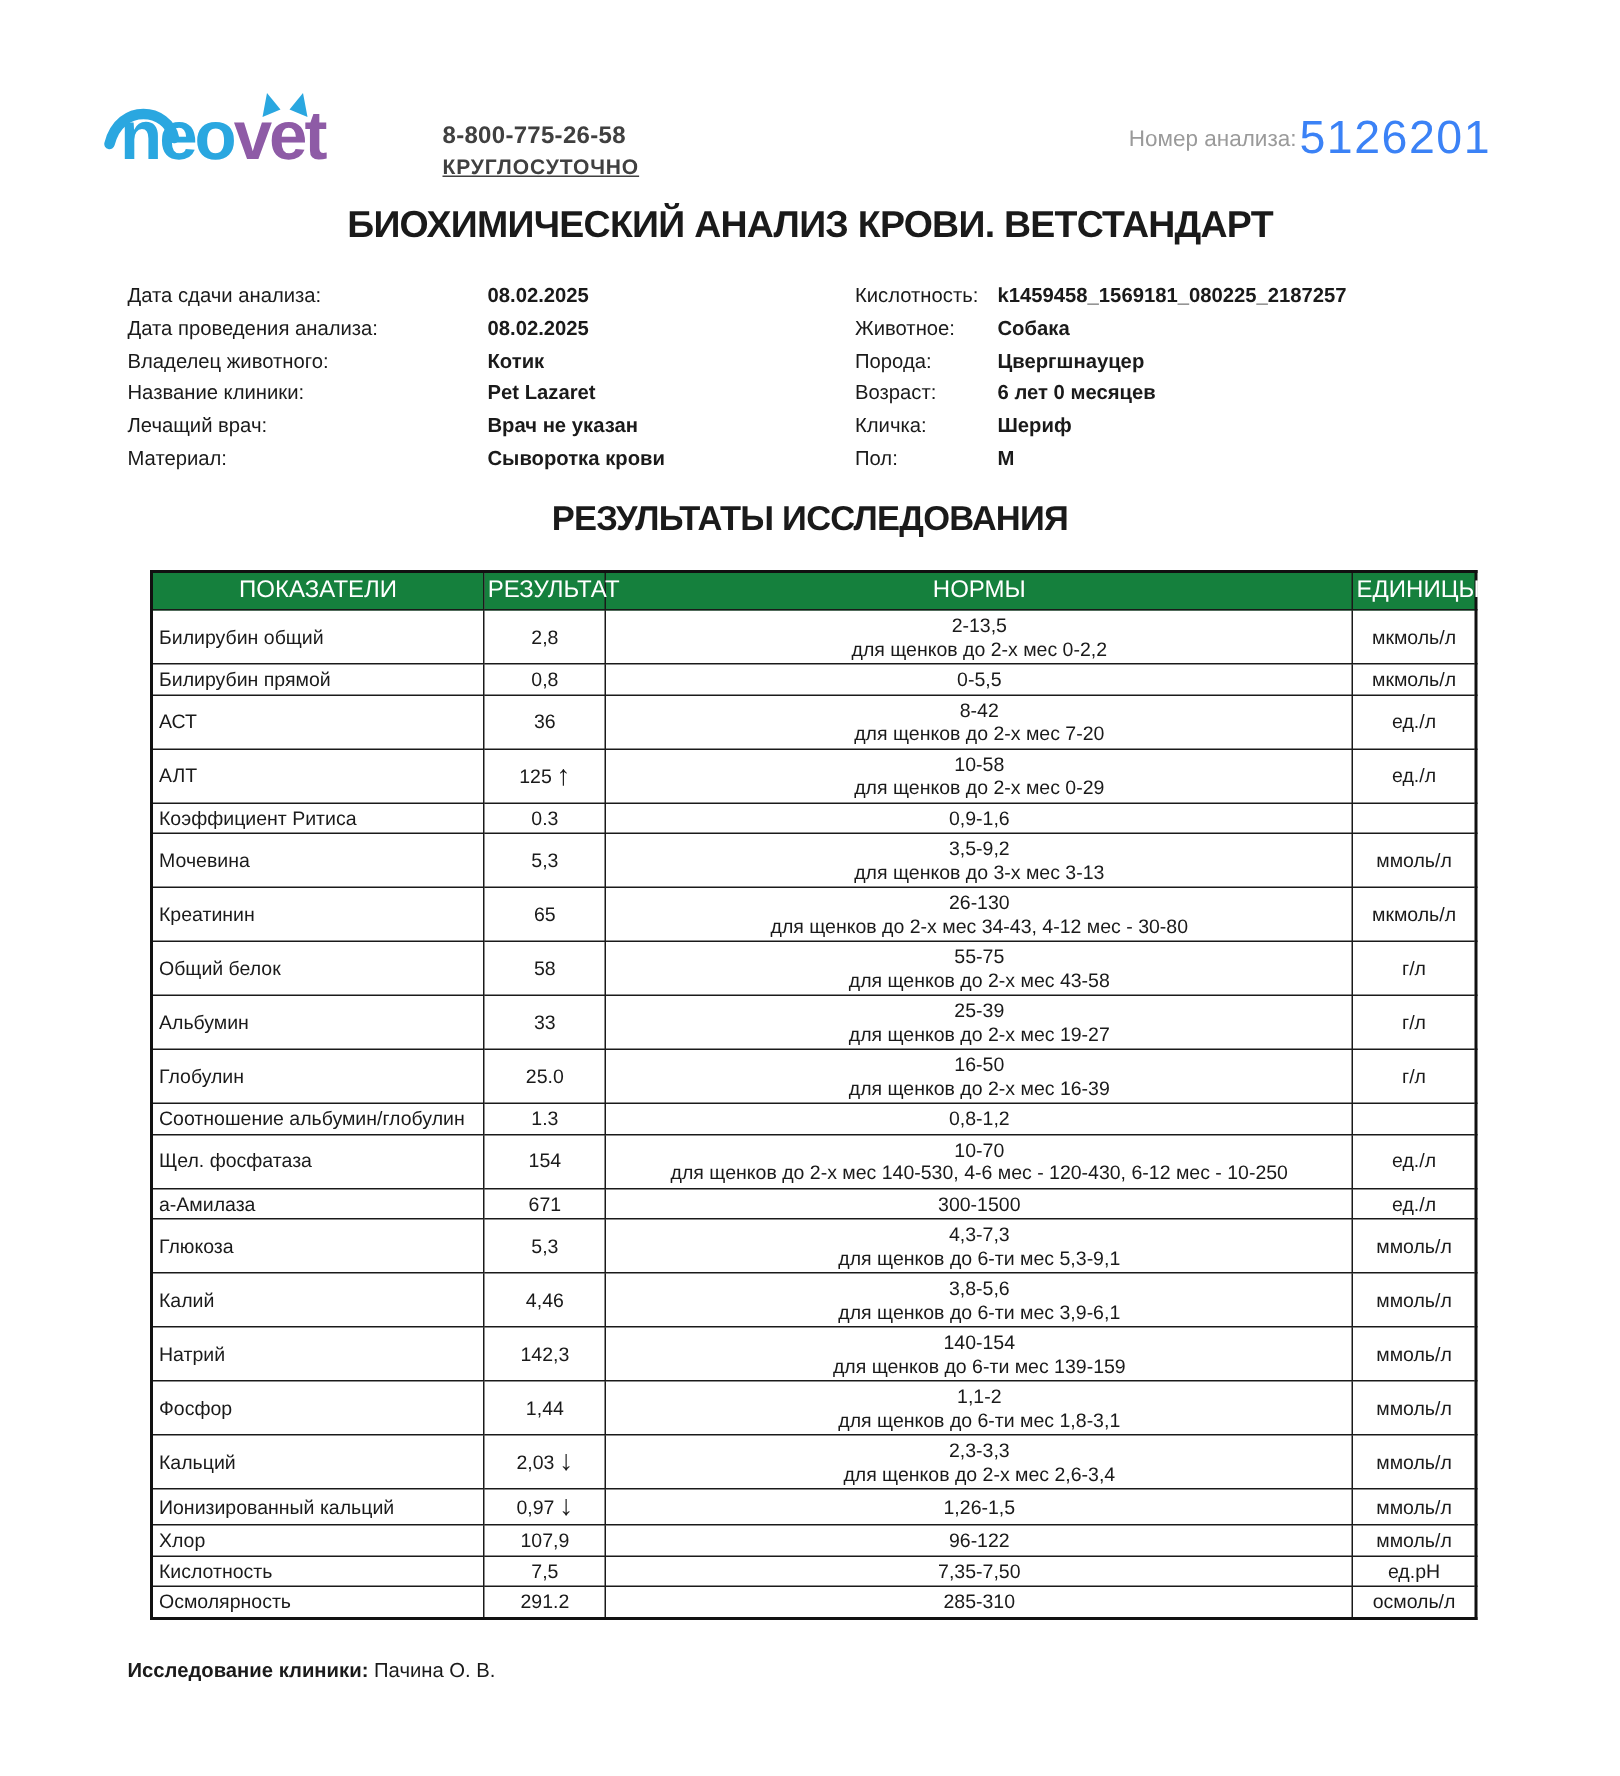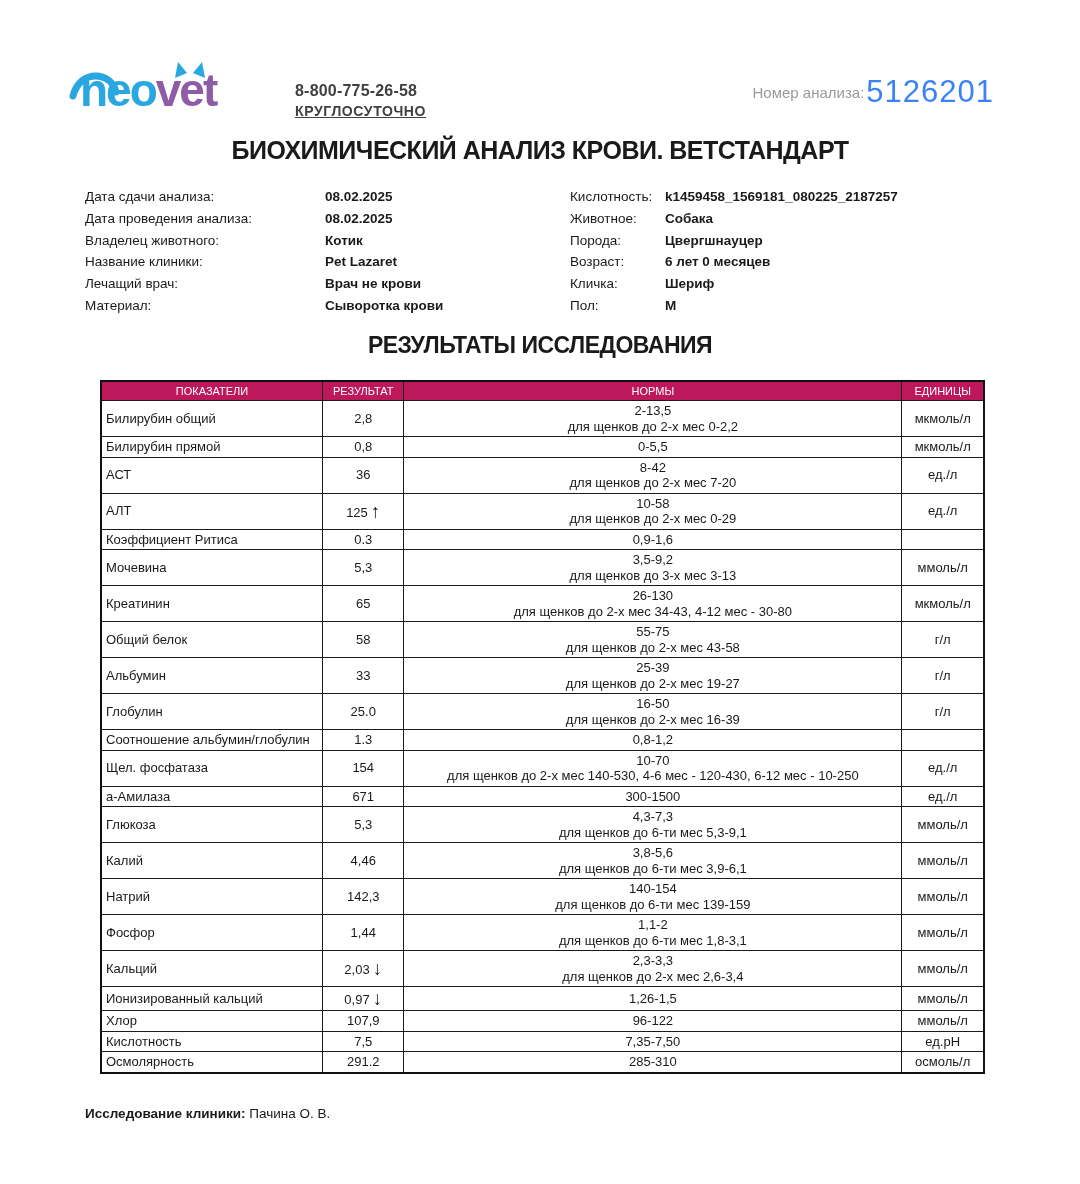--- a/index.html
+++ b/index.html
@@ -37,21 +37,21 @@
   .meta-col-right{width:425px;}
   .meta-row{display:flex;font-size:13.5px;line-height:21.8px;}
   .meta-col-left .meta-label{width:240px;flex:0 0 240px;}
   .meta-col-right .meta-label{width:95px;flex:0 0 95px;}
   .meta-value{font-weight:bold;}
 
   
   .results-wrap{position:absolute;top:380px;left:100px;width:885px;}
   table.results{border-collapse:collapse;width:100%;table-layout:fixed;
         border:2.5px solid #111;}
-  table.results th{background:#be185d;color:#fff;font-weight:400;font-size:11px;
+  table.results th{background:#15803d;color:#fff;font-weight:400;font-size:16px;
         padding:3px 2px;border:1.6px solid #1a1a1a;}
   table.results td{border:1.6px solid #1a1a1a;padding:2px 4px;font-size:13px;
         line-height:15.5px;vertical-align:middle;}
   td.c-name{text-align:left;padding-left:5px;font-size:13.5px;}
   td.c-result{text-align:center;}
   td.c-norm{text-align:center;}
   td.c-unit{text-align:center;}
   .norm-line{display:block;}
   .row-tall td{padding-top:4px;padding-bottom:4px;}
   .arrow{font-size:19px;font-weight:bold;margin-left:3px;vertical-align:-1px;line-height:1;}
@@ -101,21 +101,21 @@
         <div class="meta-row">
           <span class="meta-label">Владелец животного:</span>
           <span class="meta-value">Котик</span>
         </div>
         <div class="meta-row">
           <span class="meta-label">Название клиники:</span>
           <span class="meta-value">Pet Lazaret</span>
         </div>
         <div class="meta-row">
           <span class="meta-label">Лечащий врач:</span>
-          <span class="meta-value">Врач не крови</span>
+          <span class="meta-value">Врач не указан</span>
         </div>
         <div class="meta-row">
           <span class="meta-label">Материал:</span>
           <span class="meta-value">Сыворотка крови</span>
         </div>
       </div>
     <div class="meta-col meta-col-right" id="meta-right">
         <div class="meta-row">
           <span class="meta-label">Кислотность:</span>
           <span class="meta-value">k1459458_1569181_080225_2187257</span>

